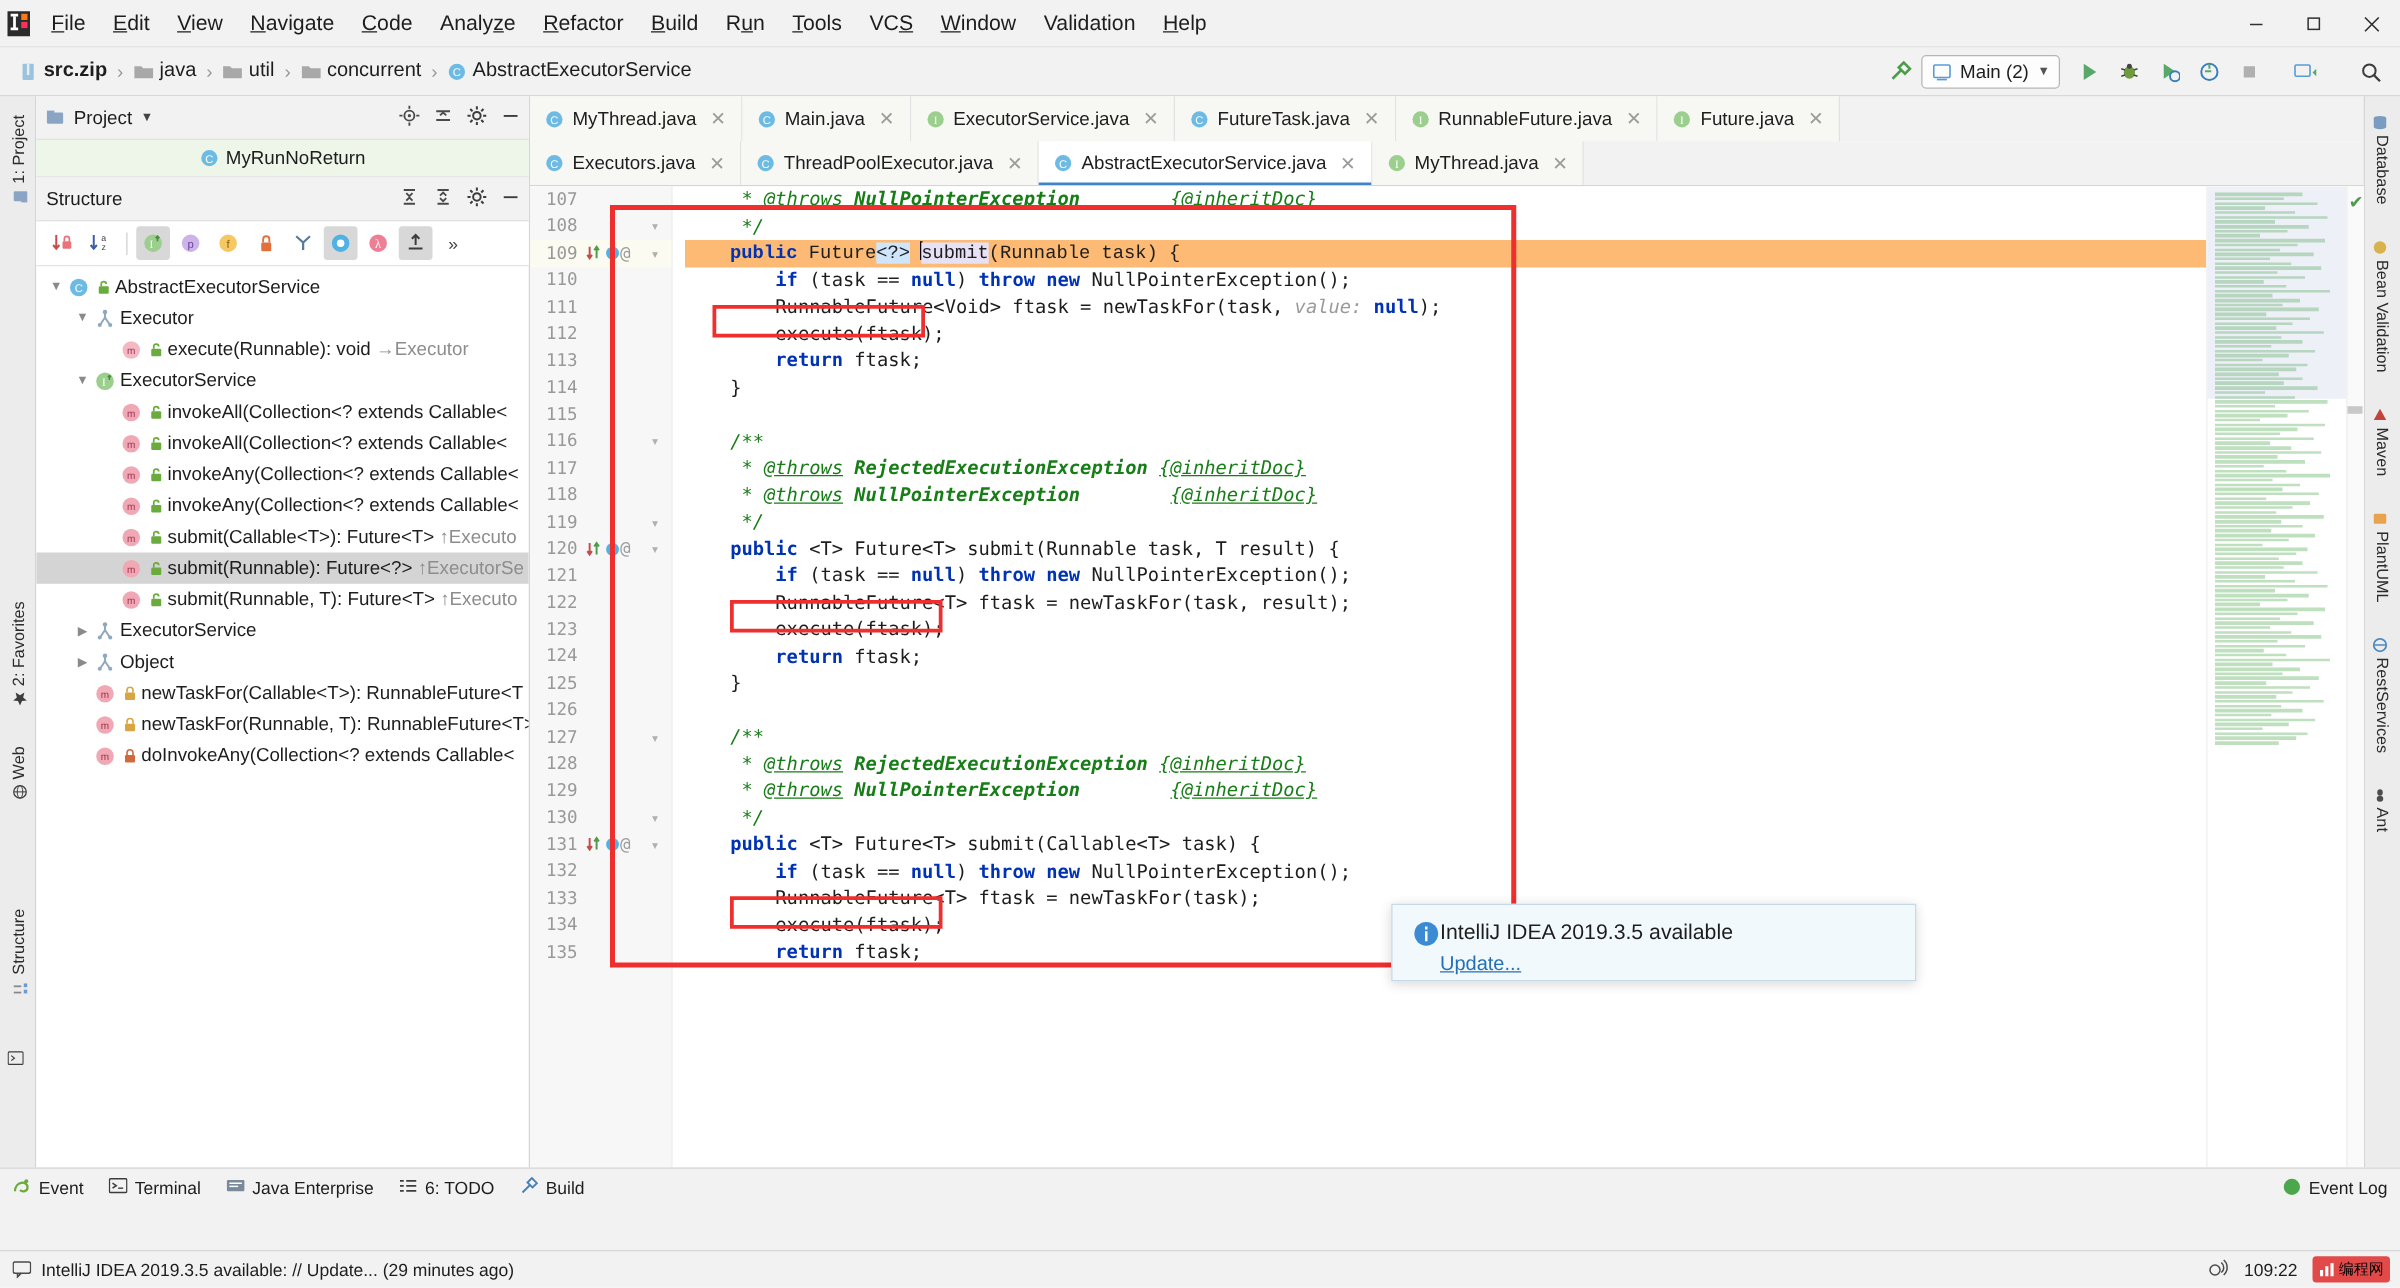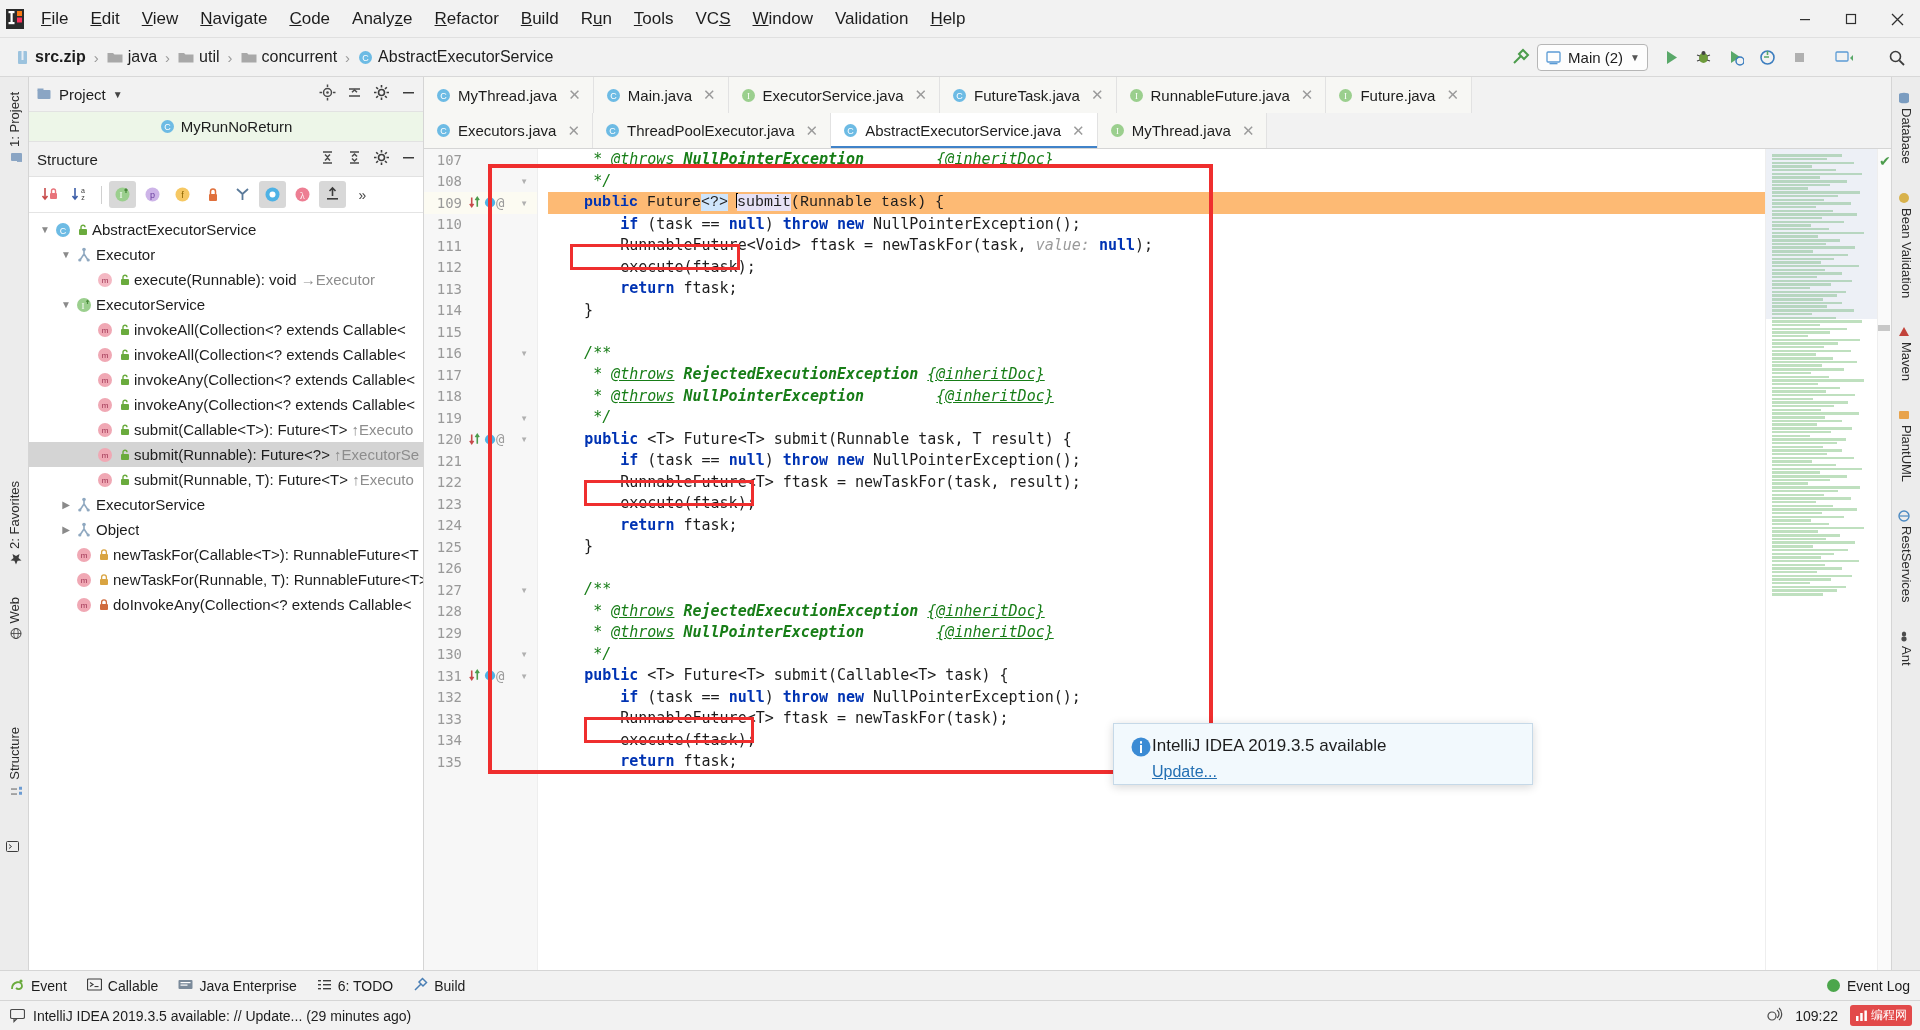--- a/index.html
+++ b/index.html
@@ -155,24 +155,24 @@
   .toolwin-bar {
     height: 30px; background: #f2f2f2; border-top: 1px solid #d5d5d5; display: flex; align-items: center;
     gap: 20px; padding: 0 10px; position: relative;
   }
   .twb { display: flex; align-items: center; gap: 6px; font-size: 14px; }
   .twb-right { position: absolute; right: 10px; display: flex; align-items: center; gap: 7px; font-size: 14px; }
   .evt-dot { width: 13px; height: 13px; border-radius: 50%; background: #4ca64c; display: inline-block; }
 
   .statusbar {
     height: 30px; background: #f2f2f2; border-top: 1px solid #d5d5d5; display: flex; align-items: center;
-    padding: 0 10px; font-size: 14px; position: relative; color: #1d1d1d;
+    padding: 0 10px; font-size: 14px; position: relative; color: #1d1d1d; margin-top: 36px;
   }
   .sb-right { position: absolute; right: 8px; display: flex; align-items: center; gap: 12px; }
-  .wm { background: #e24a4a; color: #ffffff; font-size: 12px; padding: 2px 5px; border-radius: 3px; display: flex; align-items: center; gap: 3px; }
+  .wm { background: #e24a4a; color: #000000; font-size: 12px; padding: 2px 5px; border-radius: 3px; display: flex; align-items: center; gap: 3px; }
 </style>
 </head>
 <body>
 
 <div class="app">
 
   <div class="menubar">
     <div class="app-logo">
       <svg width="20" height="22" viewBox="0 0 20 22">
         <rect x="1" y="1" width="18" height="20" fill="#2b2b2b"></rect>
@@ -1309,21 +1309,21 @@
       <span>Event</span>
     </div>
     <div class="twb">
       <span>
         <svg width="15" height="15" viewBox="0 0 15 15">
             <rect x="0.5" y="2" width="14" height="11" rx="1" fill="none" stroke="#3c3c3c" stroke-width="1.2"></rect>
             <path d="M3 5.5 L6 7.5 L3 9.5" stroke="#3c3c3c" stroke-width="1.2" fill="none"></path>
             <rect x="7.5" y="9" width="4" height="1.1" fill="#3c3c3c"></rect>
           </svg>
       </span>
-      <span>Callable</span>
+      <span>Terminal</span>
     </div>
     <div class="twb">
       <span>
         <svg width="15" height="15" viewBox="0 0 15 15">
             <rect x="0.5" y="3" width="14" height="9" rx="1" fill="#7a8a9a"></rect>
             <rect x="2.5" y="5" width="10" height="1.2" fill="#fff"></rect>
             <rect x="2.5" y="7.5" width="7" height="1.2" fill="#fff"></rect>
           </svg>
       </span>
       <span>Java Enterprise</span>

